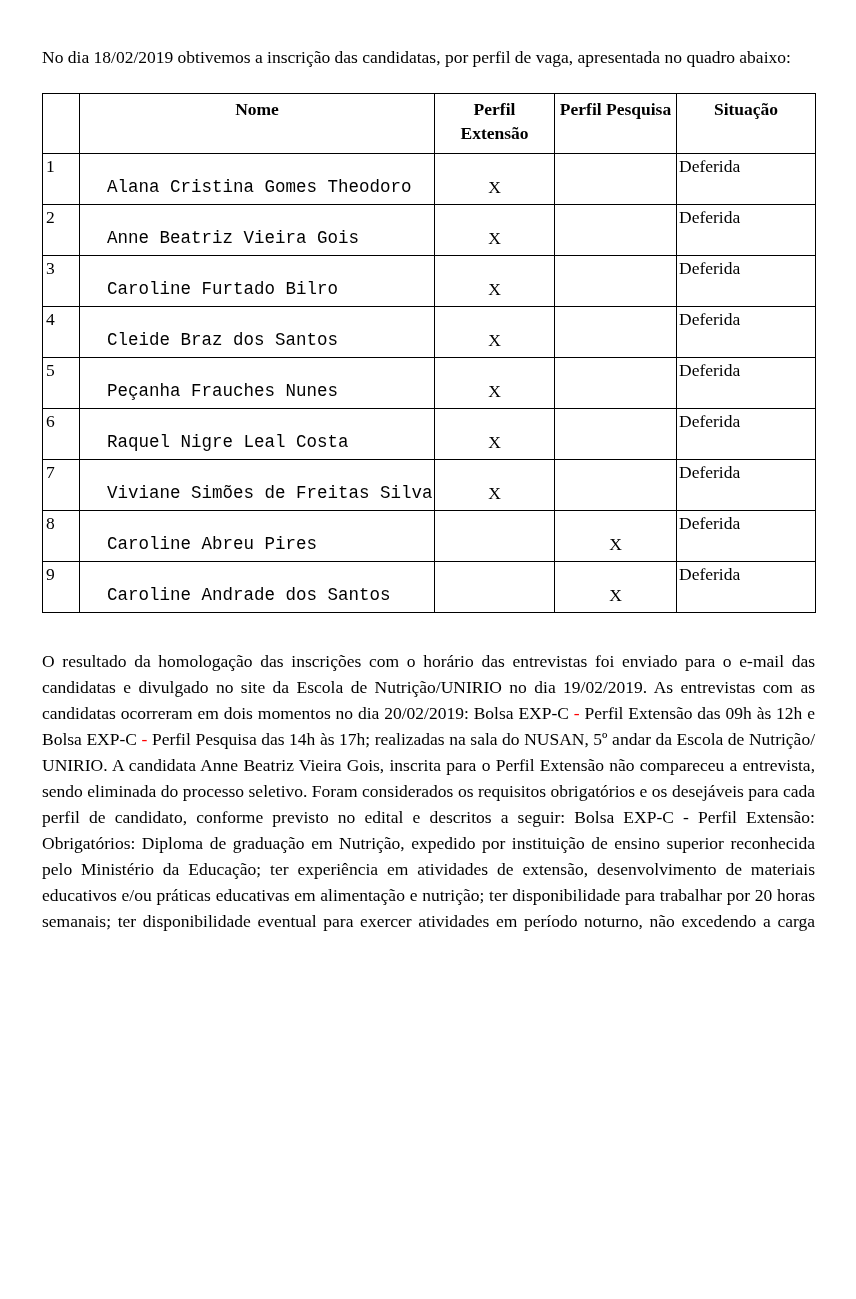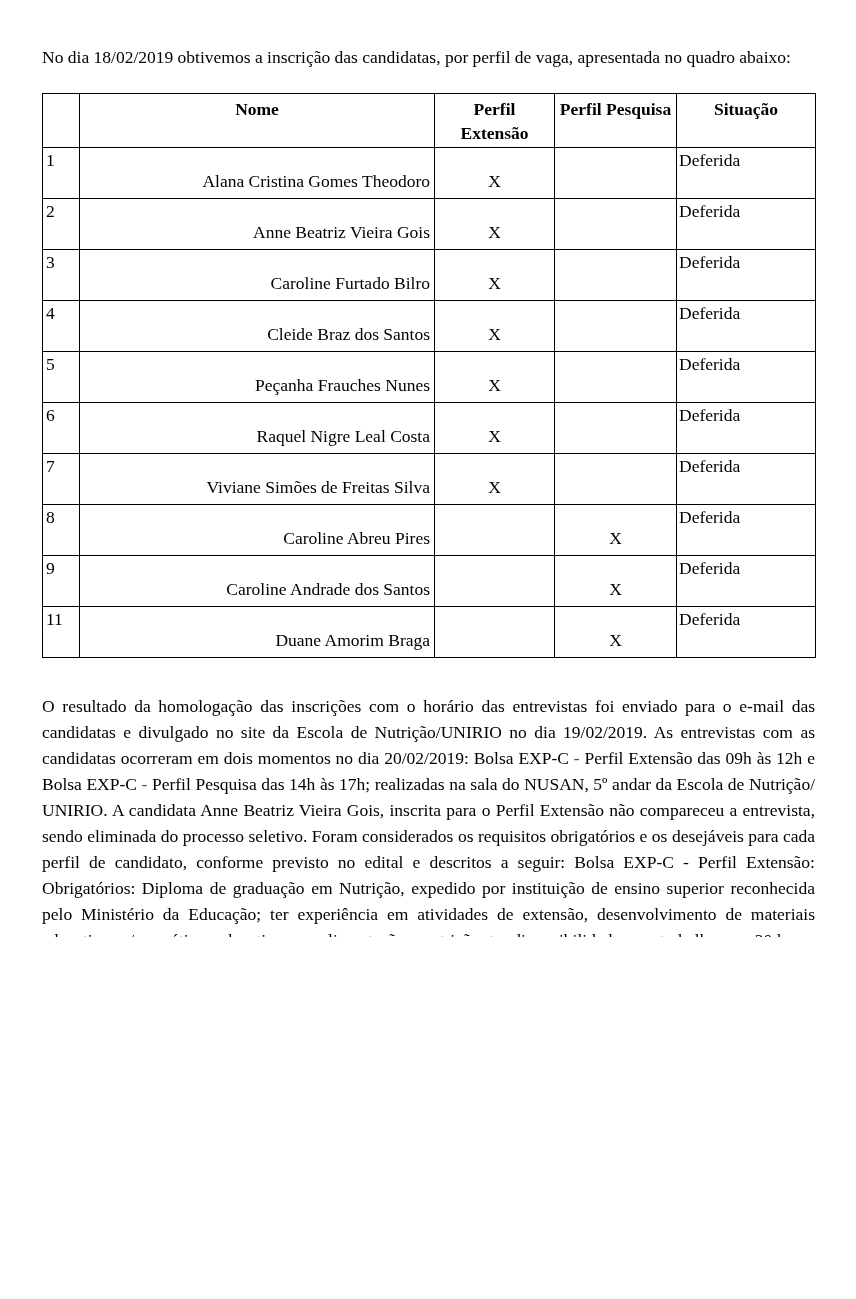--- a/index.html
+++ b/index.html
@@ -35,36 +35,37 @@
   }
   table.candidates th,
   table.candidates td {
     border: 1px solid #000000;
     overflow: hidden;
   }
   table.candidates th {
     font-weight: bold;
     text-align: center;
     vertical-align: top;
-    padding: 3px 4px 2px 4px;
+    padding: 3px 4px 8px 4px;
     height: 44px;
     line-height: 24px;
   }
   td.cell-num {
     vertical-align: top;
     text-align: left;
     padding: 1px 2px 0 3px;
     line-height: 22px;
   }
   td.cell-nome {
     vertical-align: bottom;
-    text-align: right;
+    text-align: left;
     padding: 0 4px 6px 27px;
     line-height: 22px;
     white-space: nowrap;
+    font-family: Liberation Mono, monospace;
   }
   td.cell-extensao,
   td.cell-pesquisa {
     vertical-align: bottom;
     text-align: center;
     padding: 0 2px 6px 2px;
     line-height: 22px;
   }
   td.cell-situacao {
     vertical-align: top;
@@ -166,25 +167,18 @@
           <td class="cell-pesquisa">X</td>
           <td class="cell-situacao">Deferida</td>
         </tr>
         <tr>
           <td class="cell-num">9</td>
           <td class="cell-nome">Caroline Andrade dos Santos</td>
           <td class="cell-extensao"></td>
           <td class="cell-pesquisa">X</td>
           <td class="cell-situacao">Deferida</td>
         </tr>
-        <tr>
-          <td class="cell-num">11</td>
-          <td class="cell-nome">Duane Amorim Braga</td>
-          <td class="cell-extensao"></td>
-          <td class="cell-pesquisa">X</td>
-          <td class="cell-situacao">Deferida</td>
-        </tr>
       </tbody>
   </table>
 
   <p class="body-paragraph"><span>O resultado da homologação das inscrições com o horário das entrevistas foi enviado para o e-mail das candidatas e divulgado no site da Escola de Nutrição/UNIRIO no dia 19/02/2019. As entrevistas com as candidatas ocorreram em dois momentos no dia 20/02/2019: Bolsa EXP-C </span><span class="red">-</span><span> Perfil Extensão das 09h às 12h e Bolsa EXP-C </span><span class="red">-</span><span> Perfil Pesquisa das 14h às 17h; realizadas na sala do NUSAN, 5º andar da Escola de Nutrição/ UNIRIO. A candidata Anne Beatriz Vieira Gois, inscrita para o Perfil Extensão não compareceu a entrevista, sendo eliminada do processo seletivo. Foram considerados os requisitos obrigatórios e os desejáveis para cada perfil de candidato, conforme previsto no edital e descritos a seguir: Bolsa EXP-C - Perfil Extensão: Obrigatórios: Diploma de graduação em Nutrição, expedido por instituição de ensino superior reconhecida pelo Ministério da Educação; ter experiência em atividades de extensão, desenvolvimento de materiais educativos e/ou práticas educativas em alimentação e nutrição; ter disponibilidade para trabalhar por 20 horas semanais; ter disponibilidade eventual para exercer atividades em período noturno, não excedendo a carga horária de 20 horas semanais; possuir habilidade para uso de mídias, computador e pacote Office para Windows; ter interesse e disponibilidade para atuar como orientador de estudantes. Desejáveis: ter experiência na mediação de grupos de trabalho; ter experiência com pesquisa qualitativa; ter habilidade e competência no processo de comunicação oral; ter disponibilidade para realização de palestras, conferências, entrevistas nos meios de</span></p>
 
 </div>
 
 </body></html>

